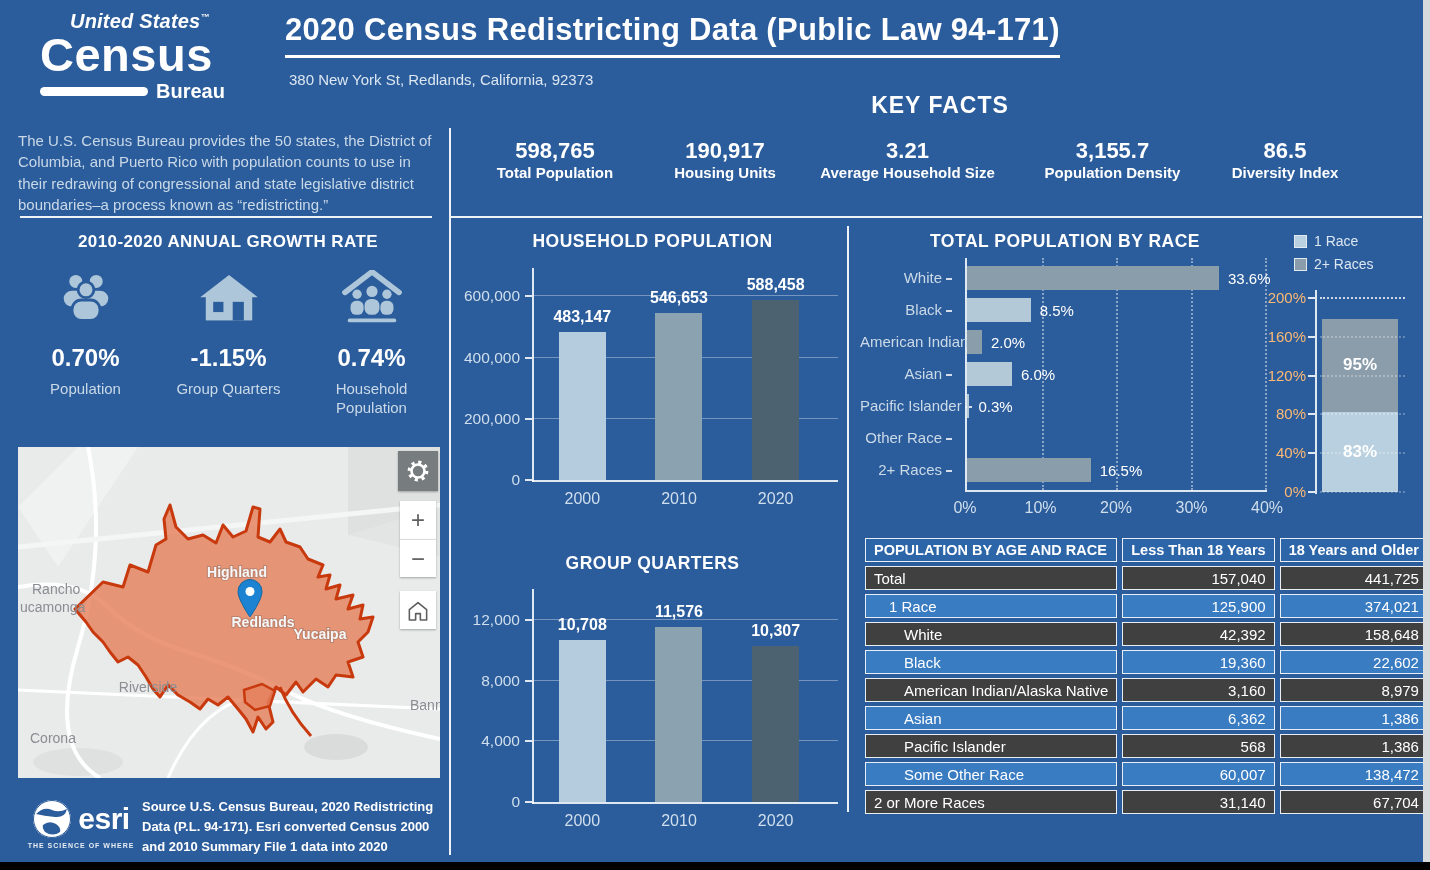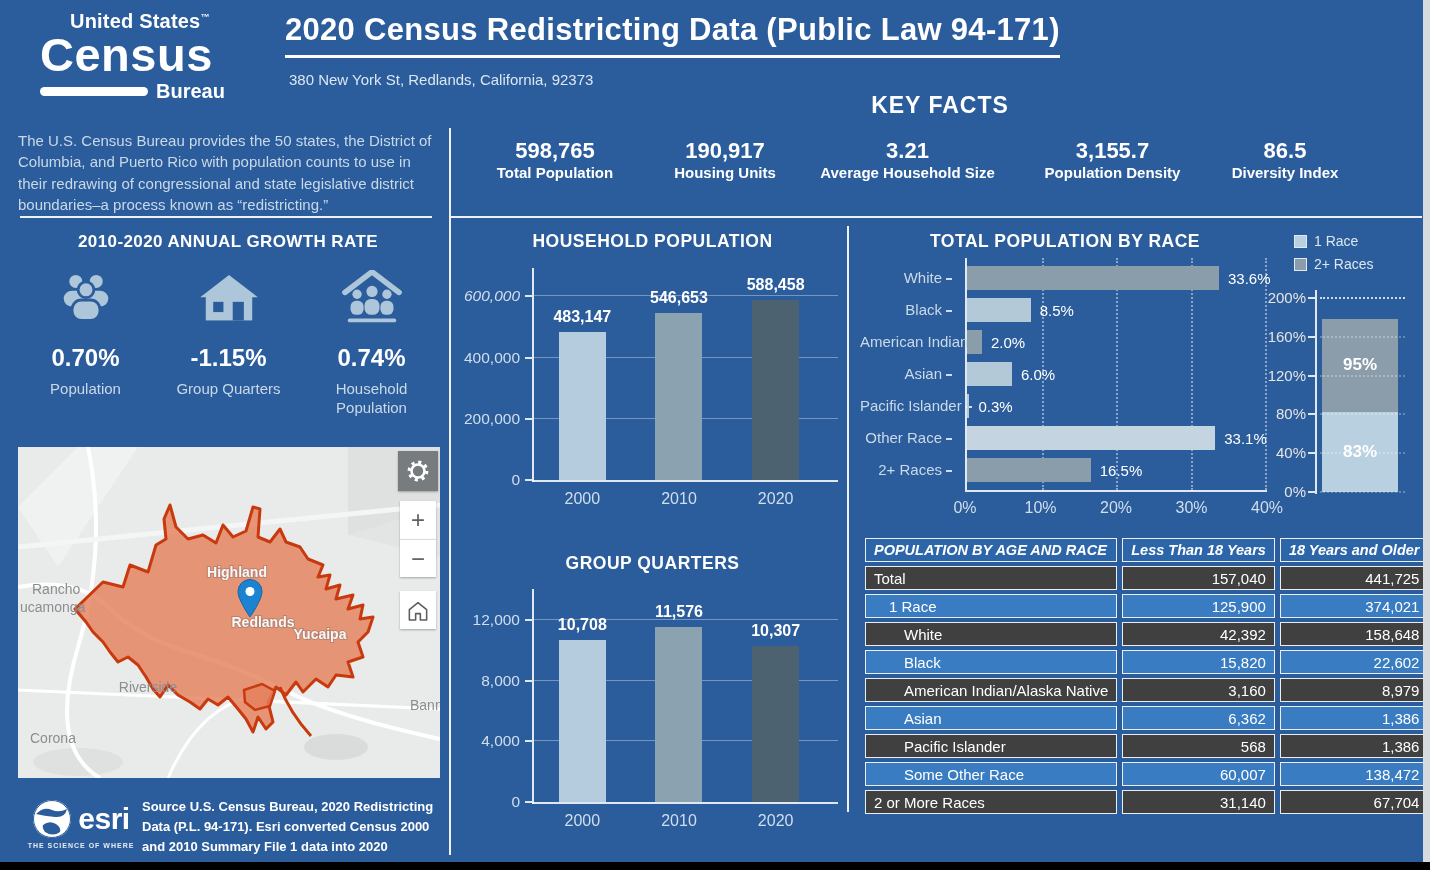--- a/index.html
+++ b/index.html
@@ -14,21 +14,21 @@
 
   
   .vline, .hline { position:absolute; background:rgba(255,255,255,.92); }
   .divider-left-mid   { left:449px; top:128px; width:2px; height:727px; }
   .divider-mid-right  { left:847px; top:226px; width:2px; height:586px; }
   .divider-keyfacts   { left:451px; top:216px; width:971px; height:2px; }
   .divider-intro      { left:20px;  top:216px; width:412px; height:2px; }
 
   
   .logo { position:absolute; left:40px; top:10px; width:220px; }
-  .logo-line1 { font-size:20px; font-weight:bold; margin-left:30px; letter-spacing:.2px; }
+  .logo-line1 { font-size:20px; font-weight:bold; margin-left:30px; letter-spacing:.2px;font-style:italic; }
   .logo-line1 sup { font-size:9px; }
   .logo-line2 { font-size:47px; font-weight:bold; line-height:44px; letter-spacing:.5px; }
   .logo-line3 { display:flex; align-items:center; margin-top:3px; }
   .logo-bar { width:108px; height:9px; background:#fff; border-radius:5px; margin-right:8px; }
   .logo-bureau { font-size:20px; font-weight:bold; }
 
   
   .page-title { position:absolute; left:285px; top:12px; font-size:31px; font-weight:bold;
     letter-spacing:.3px; border-bottom:3px solid #fff; padding-bottom:7px; }
   .page-address { position:absolute; left:289px; top:71px; font-size:15px; color:#DCE7F2; }
@@ -114,29 +114,29 @@
 
   
   .legend { position:absolute; left:1294px; top:233px; }
   .leg-row { display:flex; align-items:center; margin-bottom:7px; }
   .leg-sq { width:13px; height:13px; border:1px solid #E2EAF1; margin-right:7px; }
   .stack-plot { position:absolute; left:1322px; top:298px; width:76px; height:194px;
      display:flex; flex-direction:column-reverse; }
   .stack-seg { display:flex; align-items:center; justify-content:center; font-weight:bold; font-size:17px; }
   .stack-axis { position:absolute; left:1315px; top:290px; width:2px; height:204px;
      background:rgba(255,255,255,.85); }
-  .stack-ylab { position:absolute; left:1256px; width:50px; text-align:right; font-size:15px; color:#e5e5e5; }
+  .stack-ylab { position:absolute; left:1256px; width:50px; text-align:right; font-size:15px; color:#fdba74; }
   .stack-dash { position:absolute; left:1308px; width:7px; height:2px; background:rgba(255,255,255,.85); }
   .stack-grid { position:absolute; left:1320px; width:85px; height:0;
      border-top:2px dotted rgba(255,255,255,.9); }
 
   
   #age-table { position:absolute; left:860px; top:534px; border-collapse:separate; border-spacing:5px 4px; }
   #age-table th, #age-table td { border:1px solid #E8EEF3; color:#fff; height:24px; padding:1px 8px; }
-  #age-table th { background:#2C66A9; font-weight:bold; font-size:14.5px; white-space:nowrap;font-style:italic; }
+  #age-table th { background:#2C66A9; font-weight:bold; font-size:14.5px; white-space:nowrap; }
   th.h1 { width:238px; text-align:left; }
   th.h2 { width:132px; } th.h3 { width:142px; }
   .row-gray td { background:#404040; }
   .row-blue td { background:#3A7CC2; }
   td.tlabel { font-size:15px; color:#F0F4F8; white-space:nowrap; }
   td.tnum { font-size:15px; text-align:right; }
   .ind0 { padding-left:8px !important; } .ind1 { padding-left:23px !important; }
   .ind2 { padding-left:38px !important; }
 </style>
 </head>
@@ -306,21 +306,21 @@
       <div class="ytickdash" style="bottom: calc(0% - 1px);"></div>
       <div class="ytick" style="bottom: calc(0% - 9px);">0</div>
       <div class="grid-h" style="bottom: 31.25%;"></div>
       <div class="ytickdash" style="bottom: calc(31.25% - 1px);"></div>
       <div class="ytick" style="bottom: calc(31.25% - 9px);">200,000</div>
       <div class="grid-h" style="bottom: 62.5%;"></div>
       <div class="ytickdash" style="bottom: calc(62.5% - 1px);"></div>
       <div class="ytick" style="bottom: calc(62.5% - 9px);">400,000</div>
       <div class="grid-h" style="bottom: 93.75%;"></div>
       <div class="ytickdash" style="bottom: calc(93.75% - 1px);"></div>
-      <div class="ytick" style="bottom: calc(93.75% - 9px); font-style: italic;">600,000</div>
+      <div class="ytick" style="bottom: calc(93.75% - 9px);">600,000</div>
       <div class="bars">
         <div class="bar-col">
           <div class="bar" style="height: 75.4917%; background: rgb(180, 204, 221);"></div>
           <div class="bar-val" style="bottom: calc(75.4917% + 6px);">483,147</div>
           <div class="xcat">2000</div>
         </div>
         <div class="bar-col">
           <div class="bar" style="height: 85.4145%; background: rgb(139, 162, 177);"></div>
           <div class="bar-val" style="bottom: calc(85.4145% + 6px);">546,653</div>
           <div class="xcat">2010</div>
@@ -403,24 +403,20 @@
       </div>
       <div class="hrow">
         <div class="hlabel">Pacific Islander</div>
         <div class="hbarwrap">
           <div class="hbar" style="width: 0.8%; background: rgb(180, 201, 215);"></div>
           <div class="hval" style="left: calc(0.8% + 9px);">0.3%</div>
         </div>
       </div>
       <div class="hrow">
         <div class="hlabel">Other Race</div>
-        <div class="hbarwrap">
-          <div class="hbar" style="width: 82.75%; background: rgb(196, 213, 225);"></div>
-          <div class="hval" style="left: calc(82.75% + 9px);">33.1%</div>
-        </div>
       </div>
       <div class="hrow">
         <div class="hlabel">2+ Races</div>
         <div class="hbarwrap">
           <div class="hbar" style="width: 41.25%; background: rgb(138, 157, 171);"></div>
           <div class="hval" style="left: calc(41.25% + 9px);">16.5%</div>
         </div>
       </div>
     </div>
   <div class="race-xaxis" id="race-xaxis">
@@ -466,21 +462,21 @@
           <td class="tnum">125,900</td>
           <td class="tnum">374,021</td>
         </tr>
         <tr class="row-gray">
           <td class="tlabel ind2">White</td>
           <td class="tnum">42,392</td>
           <td class="tnum">158,648</td>
         </tr>
         <tr class="row-blue">
           <td class="tlabel ind2">Black</td>
-          <td class="tnum">15,820</td>
+          <td class="tnum">19,360</td>
           <td class="tnum">22,602</td>
         </tr>
         <tr class="row-gray">
           <td class="tlabel ind2">American Indian/Alaska Native</td>
           <td class="tnum">3,160</td>
           <td class="tnum">8,979</td>
         </tr>
         <tr class="row-blue">
           <td class="tlabel ind2">Asian</td>
           <td class="tnum">6,362</td>

